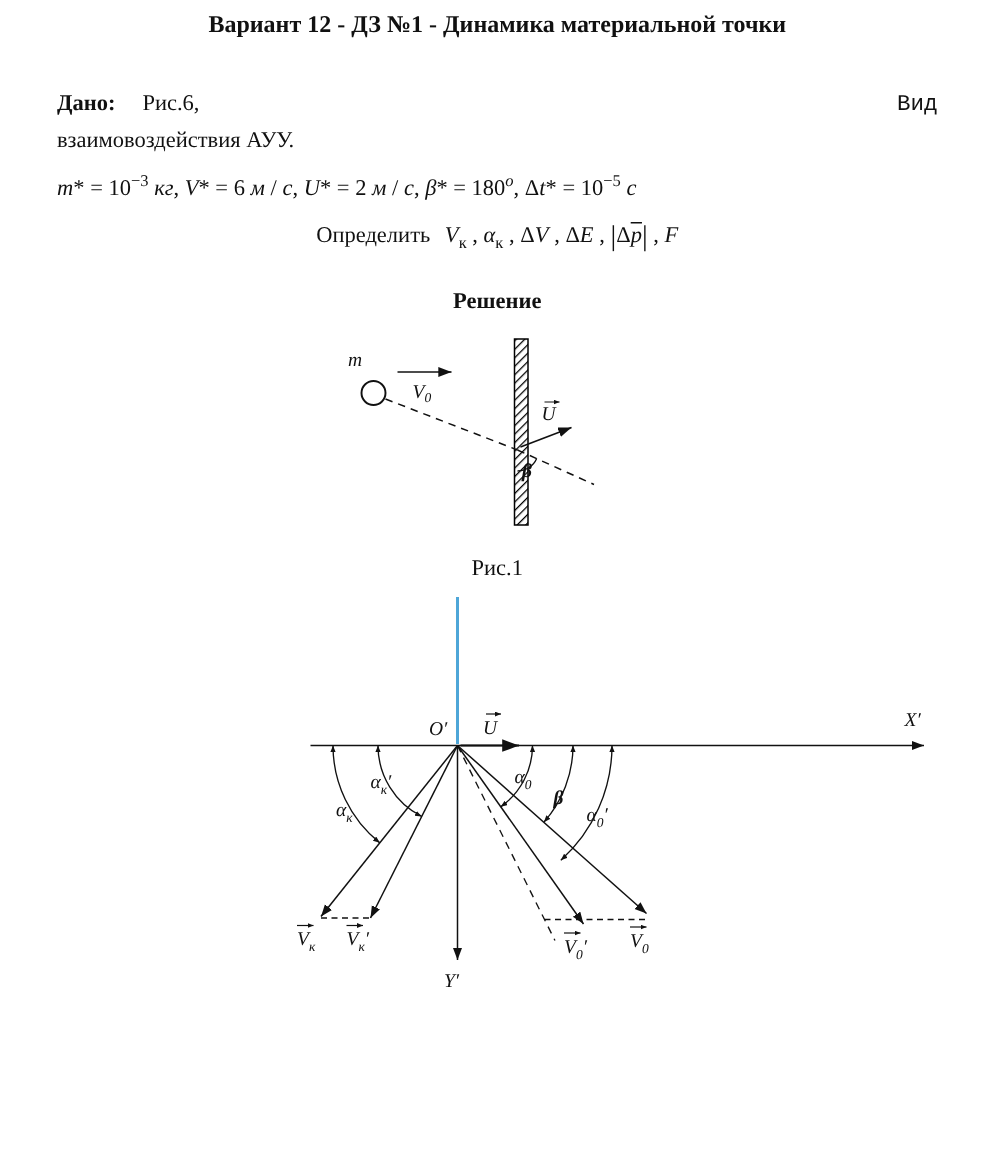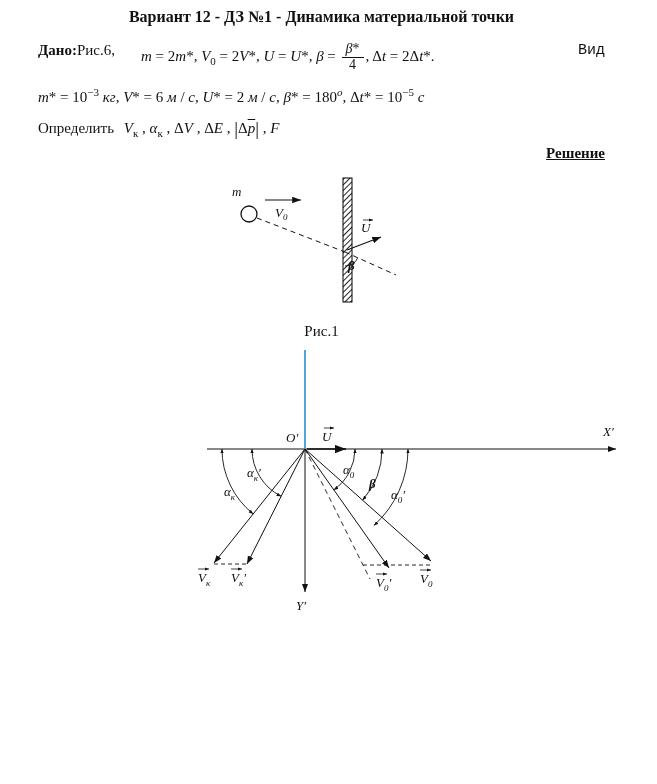--- a/index.html
+++ b/index.html
@@ -2,63 +2,60 @@
 <html><head>
 <meta charset="utf-8">
 <style>
   * { margin:0; padding:0; box-sizing:border-box; }
   html,body { background:#ffffff; }
   body {
     width:657px; height:784px;
     font-family:"Liberation Serif", serif;
     font-size:15px; color:#111;
   }
-  .page { width:657px; height:784px; padding:8px 52px 0 38px; overflow:hidden; background:#fff; }
+  .page { width:657px; height:784px; padding:8px 32px 0 38px; overflow:hidden; background:#fff; }
   .title { font-size:16px; font-weight:bold; text-align:center; margin-bottom:16px; }
-  .given-row { display:flex; align-items:flex-start; margin-bottom:8px; min-height:36px; }
+  .given-row { display:flex; align-items:flex-end; margin-bottom:8px; min-height:36px; }
   .given-label { font-weight:bold; }
-  .fig-ref { }
+  .fig-ref { margin-left:18px; }
   .given-formula { margin-left:26px; }
   .tail-word { margin-left:auto;font-family:Liberation Mono, monospace; }
   .line { margin-bottom:12px; }
   .math i { font-style:italic; }
   .math sub, .math sup { font-size:11px; }
   .frac { display:inline-flex; flex-direction:column; text-align:center; vertical-align:middle; line-height:1.05; font-size:14px; margin:0 2px; }
   .frac .num { display:block; border-bottom:1px solid #111; padding:0 4px; }
   .frac .den { display:block; }
   .tall { font-size:19px; vertical-align:-2px; }
   .ovl { text-decoration:overline; }
-  .determine-line { margin-bottom:5px; }
+  .determine-line { margin-bottom:24px;text-align:center; }
   .determine-line .math { margin-left:6px; }
-  .solution-heading { font-size:15px; font-weight:bold; text-align:right; margin:4px 0 12px 0;text-decoration:underline; }
+  .solution-heading { font-size:15px; font-weight:bold; text-align:center; margin:4px 0 12px 0; }
   .figure svg { display:block; }
   .fig1 svg { margin-left:157px; }
   .fig2 svg { margin-left:142px; }
   .caption { text-align:center; margin-top:16px; margin-bottom:4px; }
   .body-par { margin:10px 0 10px 0; line-height:1.45; }
   svg text { font-family:"Liberation Serif", serif; font-style:italic; font-size:13px; fill:#111; }
   svg text.bold-t { font-weight:bold; }
 </style>
 </head>
 <body>
 
 <div class="page">
 
   <h1 class="title">Вариант 12 - ДЗ №1 - Динамика материальной точки</h1>
 
   <div class="given-row">
     <span class="given-label">Дано:</span>
     <span class="fig-ref">Рис.6,</span>
-    <span class="math given-formula"><i>m</i> = 2<i>m</i>*, <i>V</i><sub>0</sub> = 2<i>V</i>*, <i>U</i> = <i>U</i>*, <i>β</i> = <span class="frac">
-          <span class="num"><i>β</i>*</span>
-          <span class="den">4</span>
-        </span>, Δ<i>t</i> = 2Δ<i>t</i>*.</span>
     <span class="tail-word">Вид</span>
   </div>
 
+  <p class="line">взаимовоздействия АУУ.</p>
 
   <p class="line math"><i>m</i>* = 10<sup>−3</sup> <i>кг</i>, <i>V</i>* = 6 <i>м</i> / <i>с</i>, <i>U</i>* = 2 <i>м</i> / <i>с</i>, <i>β</i>* = 180<sup><i>o</i></sup>, Δ<i>t</i>* = 10<sup>−5</sup> <i>с</i></p>
 
   <p class="determine-line">
     <span>Определить</span>
     <span class="math"><i>V</i><sub>к</sub> , <i>α</i><sub>к</sub> , Δ<i>V</i> , Δ<i>E</i> , <span class="tall">|</span>Δ<span class="ovl"><i>p</i></span><span class="tall">|</span> , <i>F</i></span>
   </p>
 
   <h2 class="solution-heading">Решение</h2>
 

